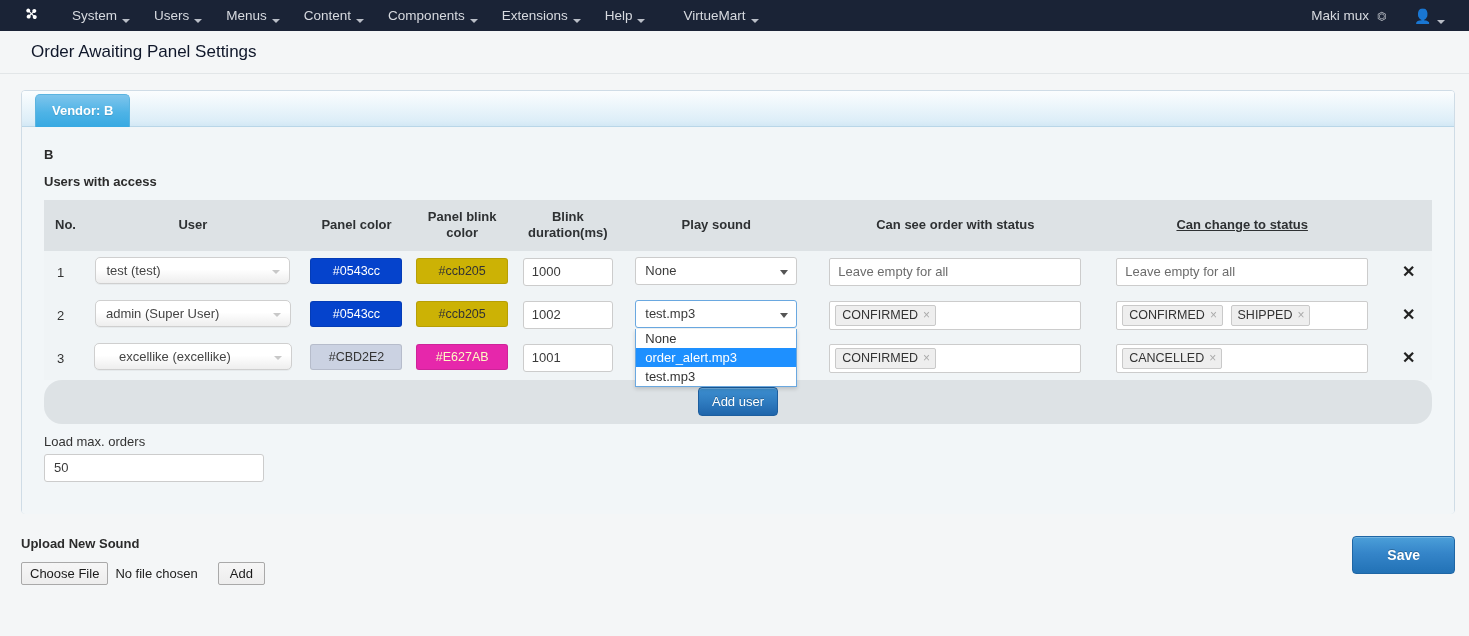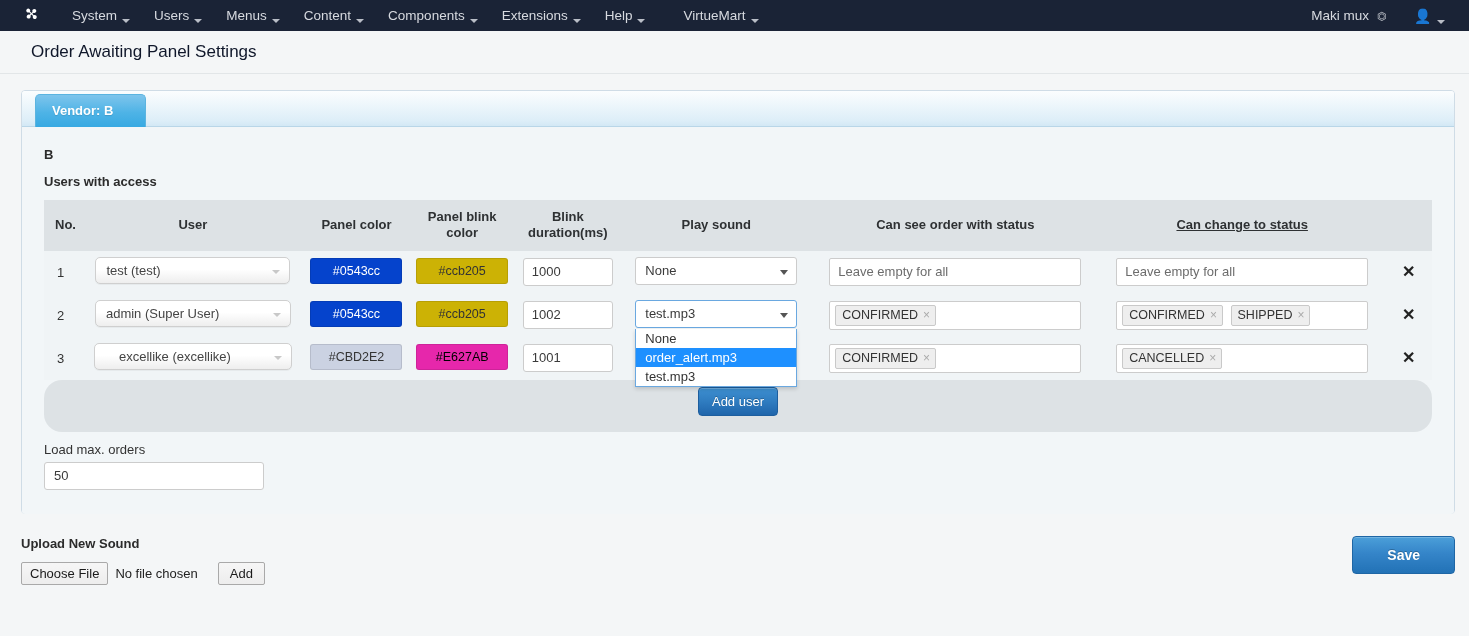--- a/index.html
+++ b/index.html
@@ -97,21 +97,21 @@
     display: flex;
     align-items: flex-end;
     padding-left: 13px;
     border-radius: 3px 3px 0 0;
   }
   .tab {
     background: linear-gradient(to bottom, #7ec5ec 0%, #4eb3e6 55%, #37a9e2 100%);
     color: #ffffff;
     font-weight: bold;
     font-size: 13px;
-    padding: 8px 32px 9px 16px;
+    padding: 8px 16px 9px 16px;
     border-radius: 5px 5px 0 0;
     border: 1px solid #5bb4e0;
     border-bottom: none;
     margin-bottom: -1px;
     cursor: pointer;
     text-shadow: 0 1px 1px rgba(0,0,0,.12);
   }
   .panel-body {
     background: #f2f6f8;
     padding: 14px 22px 0 22px;
@@ -323,21 +323,21 @@
     font-weight: bold;
     cursor: pointer;
     line-height: 1;
     display: inline-block;
   }
 
   
   .table-foot {
     background: #dde2e5;
     text-align: center;
-    padding: 7px 0 16px 0;
+    padding: 7px 0 8px 0;
     border-radius: 18px;
   }
   .btn-blue {
     display: inline-block;
     background: linear-gradient(to bottom, #3d8fd0 0%, #2f7cc0 50%, #1f65ab 100%);
     border: 1px solid #1d5e9e;
     border-radius: 4px;
     color: #ffffff;
     font-size: 13px;
     padding: 6px 13px;
@@ -586,21 +586,21 @@
           <td class="col-no">3</td>
           <td class="col-user">
             <div class="chosen" style="width:198px;padding-left:24px;">
               <span>excellike (excellike)</span>
             </div>
           </td>
           <td class="col-pc">
             <div class="swatch" id="pc2" style="background: rgb(203, 210, 226); color: rgb(51, 51, 51);">#CBD2E2</div>
           </td>
           <td class="col-pbc">
-            <div class="swatch" id="pb2" style="background: rgb(230, 39, 171); color: #000000;">#E627AB</div>
+            <div class="swatch" id="pb2" style="background: rgb(230, 39, 171); color: #fef9c3;">#E627AB</div>
           </td>
           <td class="col-bd">
             <div class="txtinput">1001</div>
           </td>
           <td class="col-ps">
             <div class="sound-wrap">
               <div class="sound-select" style="visibility:hidden;">
                 <span></span>
               </div>
             </div>

